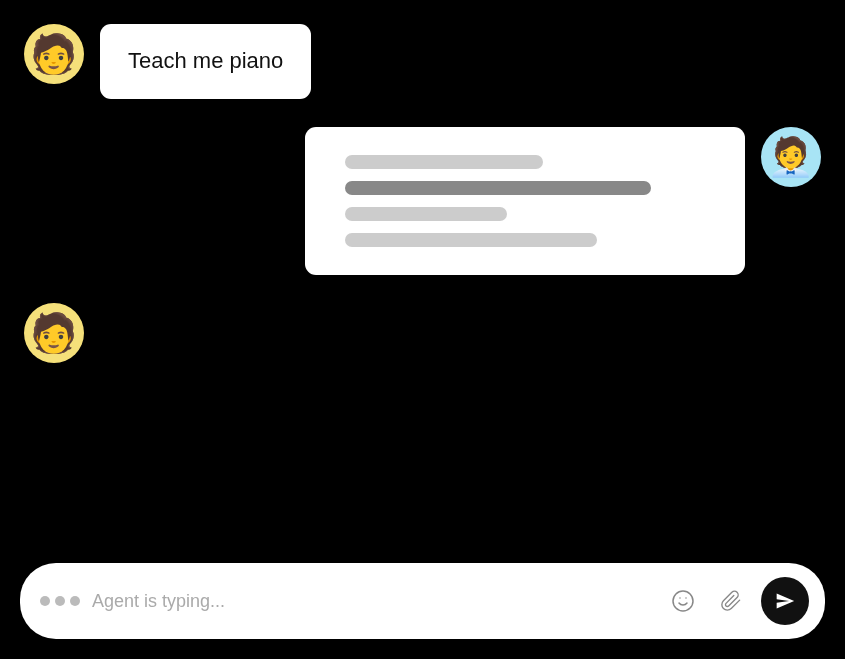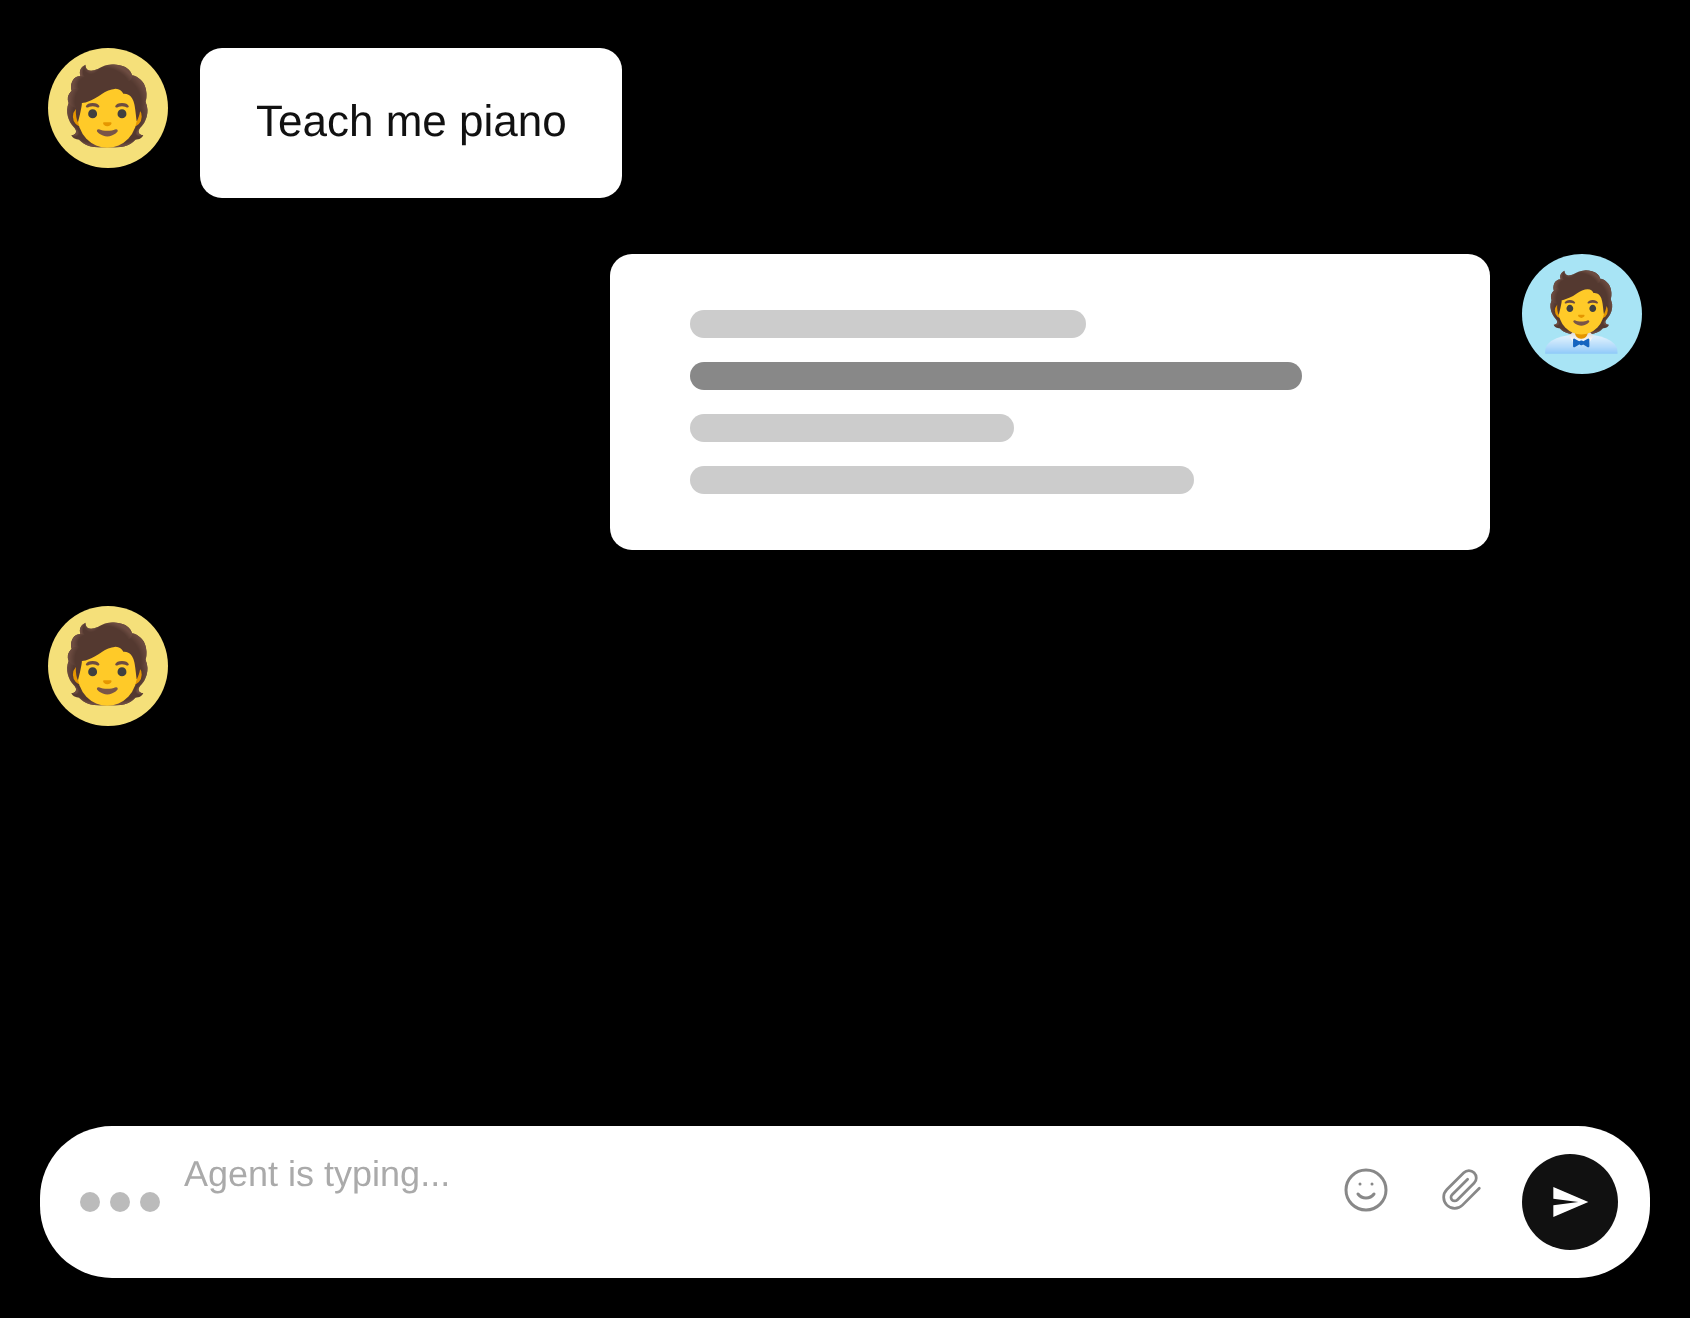--- a/index.html
+++ b/index.html
@@ -90,20 +90,21 @@
     .skeleton-line.w45  { width: 45%; }
     .skeleton-line.w70  { width: 70%; }
 
     
     .input-bar {
       background: #fff;
       border-radius: 36px;
       margin: 8px 20px 20px 20px;
       padding: 14px 16px 14px 20px;
       display: flex;
+      align-items: center;
       gap: 12px;
       min-height: 68px;
     }
 
     .typing-dots {
       display: flex;
       gap: 5px;
       align-items: center;
       flex-shrink: 0;
     }

